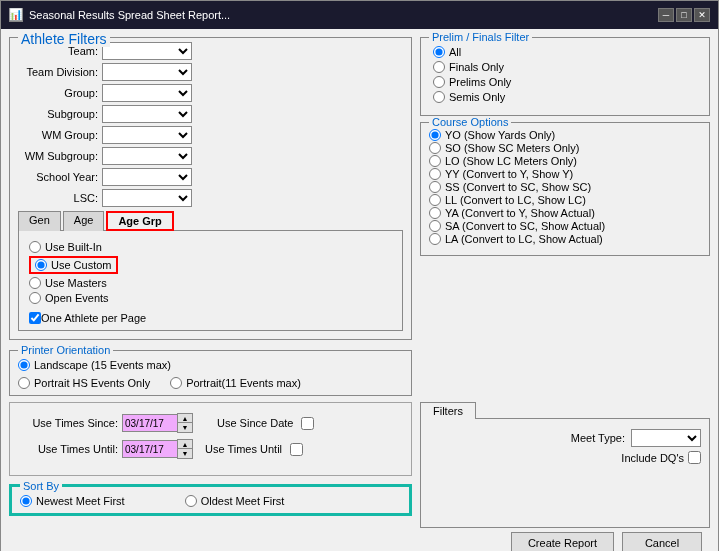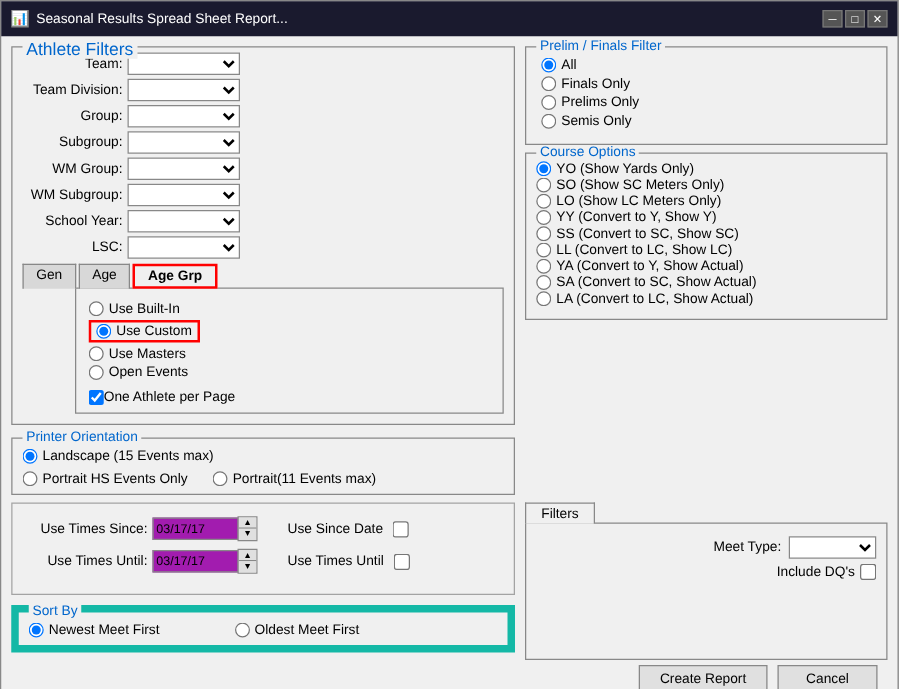--- a/index.html
+++ b/index.html
@@ -133,21 +133,20 @@
     .tab.highlighted {
       border: 2px solid red;
       font-weight: bold;
       background: #f0f0f0;
     }
     .tab-content {
       border: 1px solid #888;
       padding: 6px;
       background: #f0f0f0;
       min-height: 90px;
-      margin-left: 42px;
     }
     .radio-group {
       display: flex;
       flex-direction: column;
       gap: 3px;
       padding: 4px;
     }
     .radio-row {
       display: flex;
       align-items: center;
@@ -263,24 +262,24 @@
       align-items: center;
       margin-bottom: 6px;
       gap: 4px;
     }
     .date-label {
       width: 100px;
       text-align: right;
       font-size: 11px;
     }
     .date-input {
-      width: 69px;
+      width: 56px;
       height: 18px;
       border: 1px solid #888;
-      background: #a21caf;
+      background: #f0abfc;
       font-size: 10px;
       padding: 0 2px;
       display: inline-block;
     }
     .date-spinner {
       display: inline-flex;
       flex-direction: column;
       border: 1px solid #888;
       margin-left: -1px;
     }
@@ -335,21 +334,21 @@
       background: white;
       font-size: 10px;
     }
     .dq-row {
       display: flex;
       align-items: center;
       gap: 4px;
       justify-content: flex-end;
     }
     .sort-group {
-      border: 6px solid #14b8a6;
+      border: 3px solid #14b8a6;
       padding: 4px 8px 6px 8px;
       position: relative;
     }
     .sort-group-title {
       position: absolute;
       top: -7px;
       left: 8px;
       background: #f0f0f0;
       padding: 0 3px;
       font-size: 11px;
@@ -582,21 +581,21 @@
           </div>
           <div class="date-row">
             <span class="date-label">Use Times Until:</span>
             <div class="date-field-wrapper">
               <input type="text" class="date-input" value="03/17/17" style="">
               <div class="date-spinner">
                 <button class="date-spin-btn">▲</button>
                 <button class="date-spin-btn">▼</button>
               </div>
             </div>
-            <span style="margin-left:20px;">Use Times Until</span>
+            <span style="margin-left:8px;">Use Times Until</span>
             <input type="checkbox" style="margin-left: 4px;">
           </div>
         </div>
 
         <div class="sort-group" style="margin-top:8px;">
           <span class="sort-group-title">Sort By</span>
           <div class="sort-options">
             <div class="radio-row">
               <input type="radio" name="sort" checked="" style="">
               <span>Newest Meet First</span>

